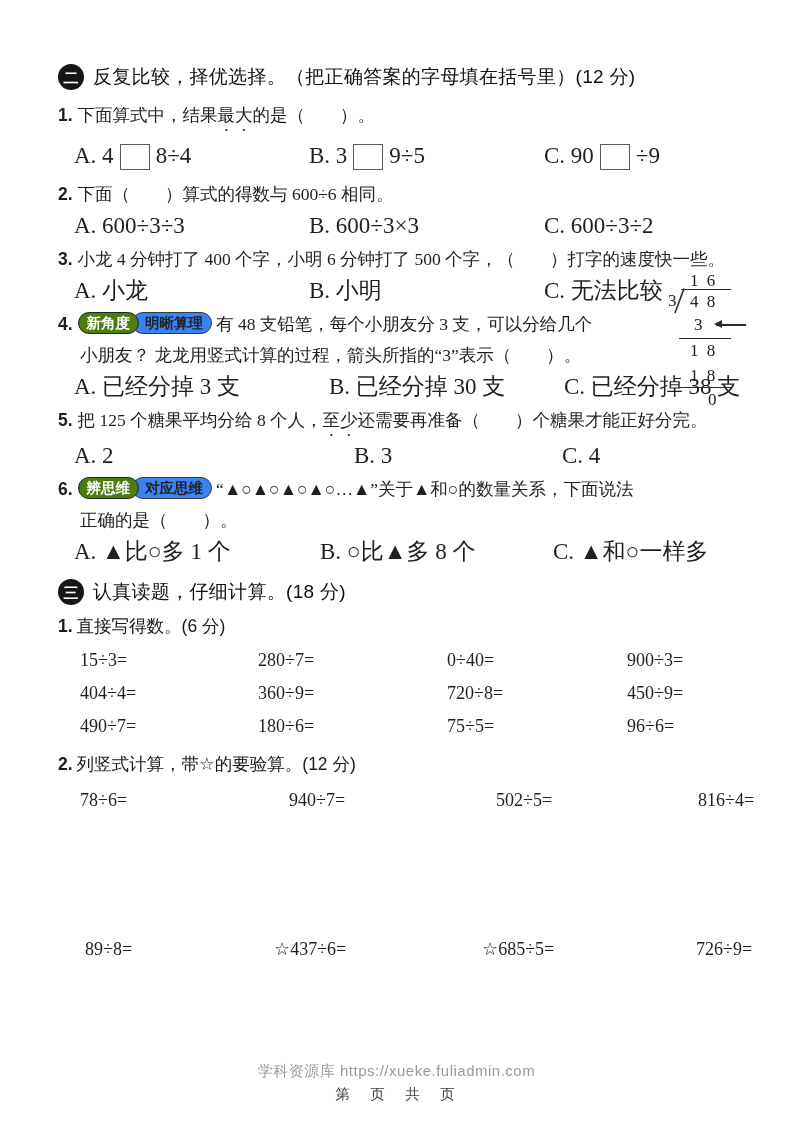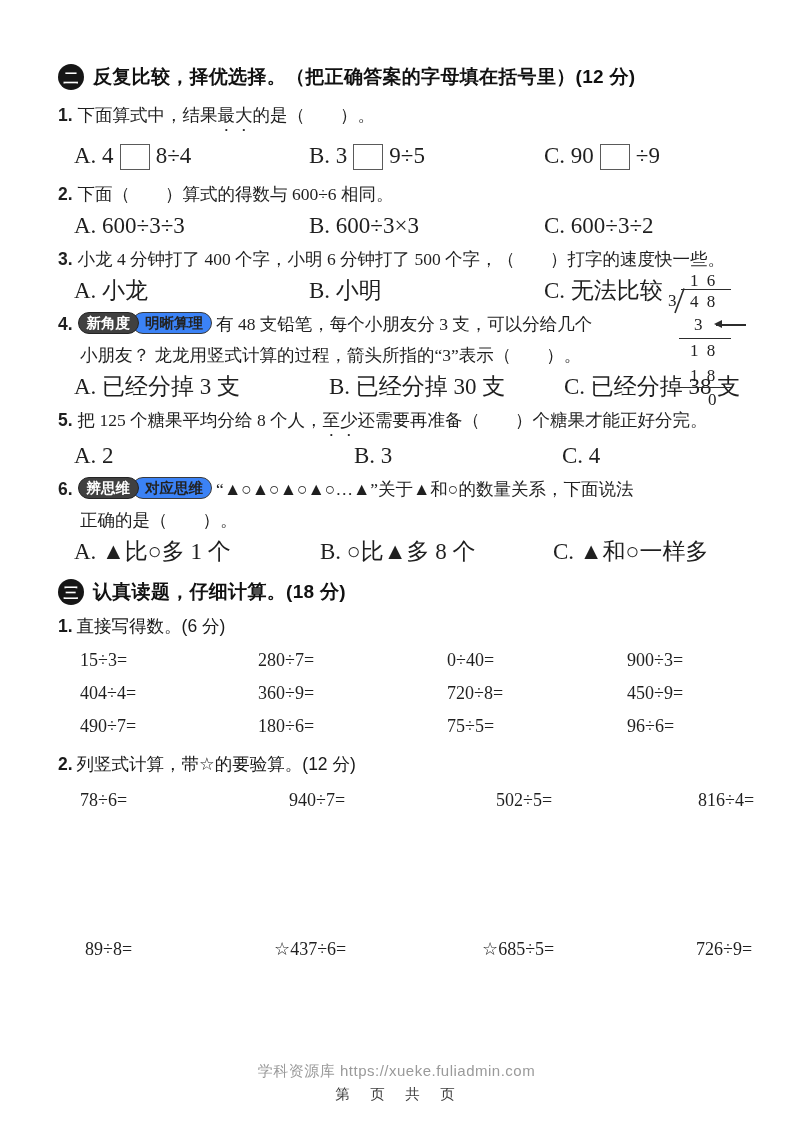--- a/index.html
+++ b/index.html
@@ -12,21 +12,21 @@
     overflow:hidden;
   }
   .page{position:absolute;inset:0;padding:64px 48px 0 58px;box-sizing:border-box;}
 
   
   .sec-header{display:flex;align-items:center;gap:9px;margin:0 0 6px 0;
     font-family:"Liberation Sans","DejaVu Sans",sans-serif;}
   .sec-icon{flex:0 0 auto;width:26px;height:26px;border-radius:50%;
     background:#161616;color:#fff;display:flex;align-items:center;justify-content:center;
     font-size:15px;font-weight:bold;line-height:1;}
-  .sec-title{margin:0;font-size:19px;font-weight:bold;letter-spacing:.3px;color:#111;}
+  .sec-title{margin:0;font-size:19px;font-weight:normal;letter-spacing:.3px;color:#111;}
 
   
   .q{margin:0;}
   .q-line{font-size:17.5px;line-height:31px;}
   .q-cont{padding-left:22px;}
   .q-num{font-family:"Liberation Sans","DejaVu Sans",sans-serif;font-weight:bold;margin-right:5px;}
   .em{
     text-emphasis:filled dot #1f1f1f;text-emphasis-position:under right;
     -webkit-text-emphasis:filled dot #1f1f1f;-webkit-text-emphasis-position:under;
   }
@@ -36,21 +36,21 @@
   .opts > .opt{width:207px;flex:0 0 auto;}
   .opts > .opt:last-child{width:auto;}
   .opts-box{align-items:center;height:40px;}
   .blank-box{display:inline-block;width:28px;height:24px;border:1.3px solid #5a5a5a;
     margin:0 6px;vertical-align:-7px;background:#fff;}
 
   
   .badge{display:inline-block;font-family:"Liberation Sans","DejaVu Sans",sans-serif;
     font-size:14.5px;font-weight:bold;line-height:20px;border-radius:11px;
     padding:0 8px;vertical-align:2px;}
-  .badge-dark{background:#404040;color:#fff;border:1.5px solid #242424;position:relative;z-index:2;}
+  .badge-dark{background:#4d7c0f;color:#fff;border:1.5px solid #242424;position:relative;z-index:2;}
   .badge-outline{background:#3b82f6;color:#222;border:1.5px solid #3a3a3a;margin-left:-7px;
     padding-left:12px;position:relative;z-index:1;margin-right:4px;}
 
   
   .ld{position:absolute;left:668px;top:272px;width:110px;height:140px;
     font-size:17px;color:#222;}
   .ld span{position:absolute;white-space:pre;letter-spacing:2px;line-height:17px;}
   .ld-quot{left:22px;top:0;}
   .ld-bar{position:absolute;left:13px;top:17px;width:50px;border-top:1.6px solid #2c2c2c;}
   .ld-divisor{left:0;top:20px;}

